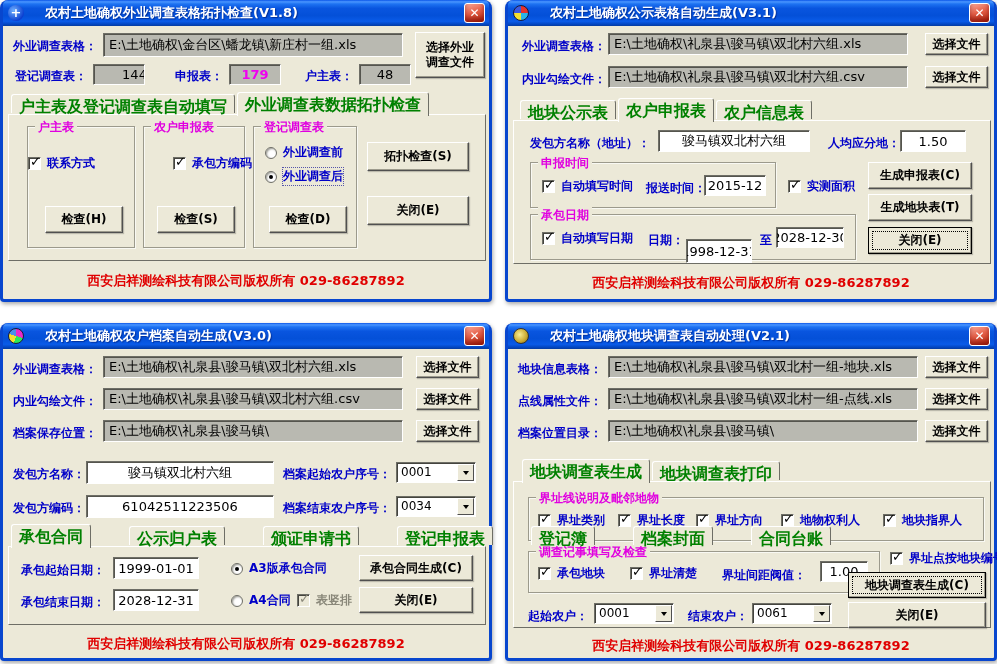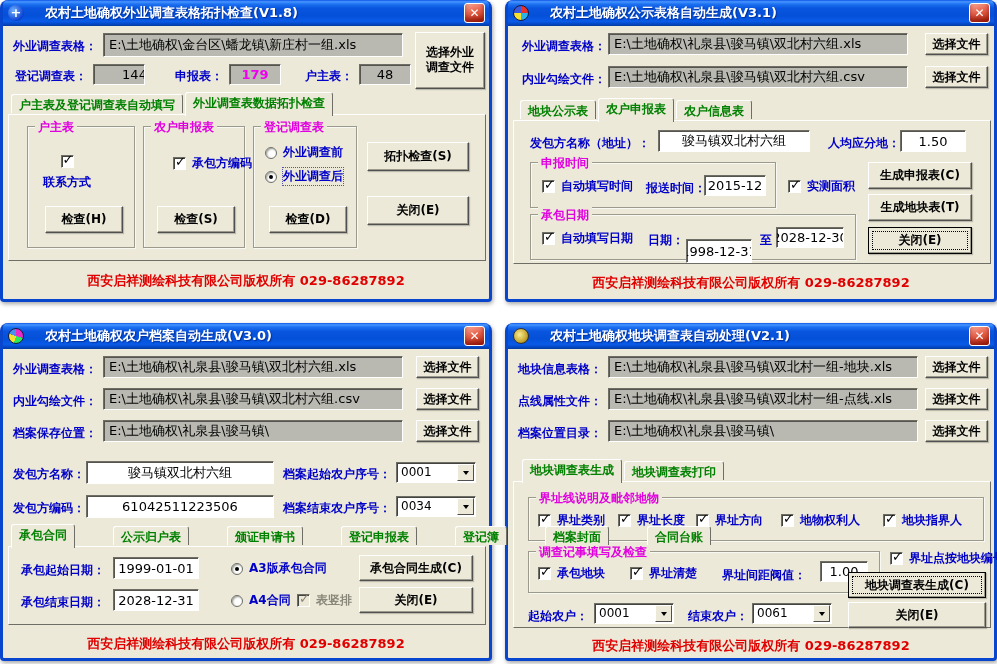--- a/index.html
+++ b/index.html
@@ -31,21 +31,21 @@
   .field.magenta { color:#F000F0; font-weight:bold; }
 
   .btn { position:absolute; background:#ECE9D8; border-top:1px solid #fff; border-left:1px solid #fff;
     border-right:1px solid #505050; border-bottom:1px solid #505050; box-shadow:inset -1px -1px 0 #9C9A8C,1px 1px 1px rgba(0,0,0,.2);
     display:flex; align-items:center; justify-content:center; text-align:center; color:#000; font-weight:bold; font-size:12px; cursor:pointer; line-height:1.25; }
   .btn.focused { border-color:#000; }
   .btn.focused::after { content:""; position:absolute; inset:3px; border:1px dotted #000; }
 
   .tabs { position:absolute; display:flex; align-items:flex-end; height:24px; z-index:2; }
   .tab { height:19px; margin:3px 2px 3px 0; padding:2px 7px 0; background:#ECE9D8; color:#008000; font-weight:bold; white-space:nowrap;
-    border-top:1px solid #fff; border-left:1px solid #fff; border-right:1px solid #6E6E66; border-radius:3px 3px 0 0; cursor:pointer; font-size:12px; }
+    border-top:1px solid #fff; border-left:1px solid #fff; border-right:1px solid #6E6E66; border-radius:3px 3px 0 0; cursor:pointer; font-size:16px; }
   .tab.active { height:24px; margin-bottom:0; position:relative; z-index:3; box-shadow:0 2px 0 #ECE9D8; }
 
   .panel { position:absolute; background:#ECE9D8; border-top:1px solid #fff; border-left:1px solid #fff;
     border-right:1px solid #6E6E66; border-bottom:1px solid #6E6E66; z-index:0; }
 
   .group { position:absolute; border:1px solid #9C9A8C; box-shadow:inset 1px 1px 0 rgba(255,255,255,.7),1px 1px 0 rgba(255,255,255,.7); }
   .gtitle { position:absolute; top:-8px; left:7px; background:#ECE9D8; padding:0 3px; color:#E000E0; font-weight:bold; white-space:nowrap; font-size:12px; }
 
   .cbrow { position:absolute; display:flex; align-items:center; gap:6px; color:#0000C8; font-weight:bold; white-space:nowrap; font-size:12px; cursor:pointer; }
   .cb { width:13px; height:13px; flex:0 0 13px; background:#fff; position:relative;
@@ -72,21 +72,21 @@
 
 <div class="window" style="left:0;top:0;width:492px;height:302px;">
   <div class="titlebar">
     <span class="ticon icon-plus"></span>
     <span class="ttext">农村土地确权外业调查表格拓扑检查(V1.8)</span>
     <span class="xbtn">✕</span>
   </div>
   <div class="content">
     <span class="lbl" style="left:10px;top:12px;">外业调查表格：</span>
     <div class="field" style="left:100px;top:7px;width:300px;height:24px;">E:\土地确权\金台区\蟠龙镇\新庄村一组.xls</div>
-    <div class="btn" style="left:412px;top:6px;width:70px;height:57px;padding:2px 8px;font-family:Liberation Mono, monospace;">选择外业调查文件</div>
+    <div class="btn" style="left:412px;top:6px;width:70px;height:46px;padding:2px 8px;">选择外业调查文件</div>
 
     <span class="lbl" style="left:12px;top:42px;">登记调查表：</span>
     <div class="field center" style="left:90px;top:38px;width:52px;height:21px;padding-left:36px;">144</div>
     <span class="lbl" style="left:172px;top:42px;">申报表：</span>
     <div class="field center magenta" style="left:226px;top:38px;width:52px;height:21px;">179</div>
     <span class="lbl" style="left:302px;top:42px;">户主表：</span>
     <div class="field center" style="left:356px;top:38px;width:52px;height:21px;">48</div>
 
     <div class="tabs" style="left:8px;top:66px;">
       <div class="tab">户主表及登记调查表自动填写</div>
@@ -97,21 +97,21 @@
     <div class="group" style="left:24px;top:100px;width:108px;height:122px;">
       <span class="gtitle">户主表</span>
     </div>
     <div class="group" style="left:140px;top:100px;width:102px;height:122px;">
       <span class="gtitle">农户申报表</span>
     </div>
     <div class="group" style="left:250px;top:100px;width:104px;height:122px;">
       <span class="gtitle">登记调查表</span>
     </div>
 
-    <div class="cbrow" style="left:40px;top:129px;flex-direction:column;">
+    <div class="cbrow" style="left:25px;top:129px;">
       <span class="cb checked"></span>
       <span>联系方式</span>
     </div>
     <div class="cbrow" style="left:150px;top:129px;margin-left:20px;">
       <span class="cb checked"></span>
       <span>承包方编码</span>
     </div>
     <div class="cbrow" style="left:262px;top:118px;">
       <span class="radio"></span>
       <span>外业调查前</span>

